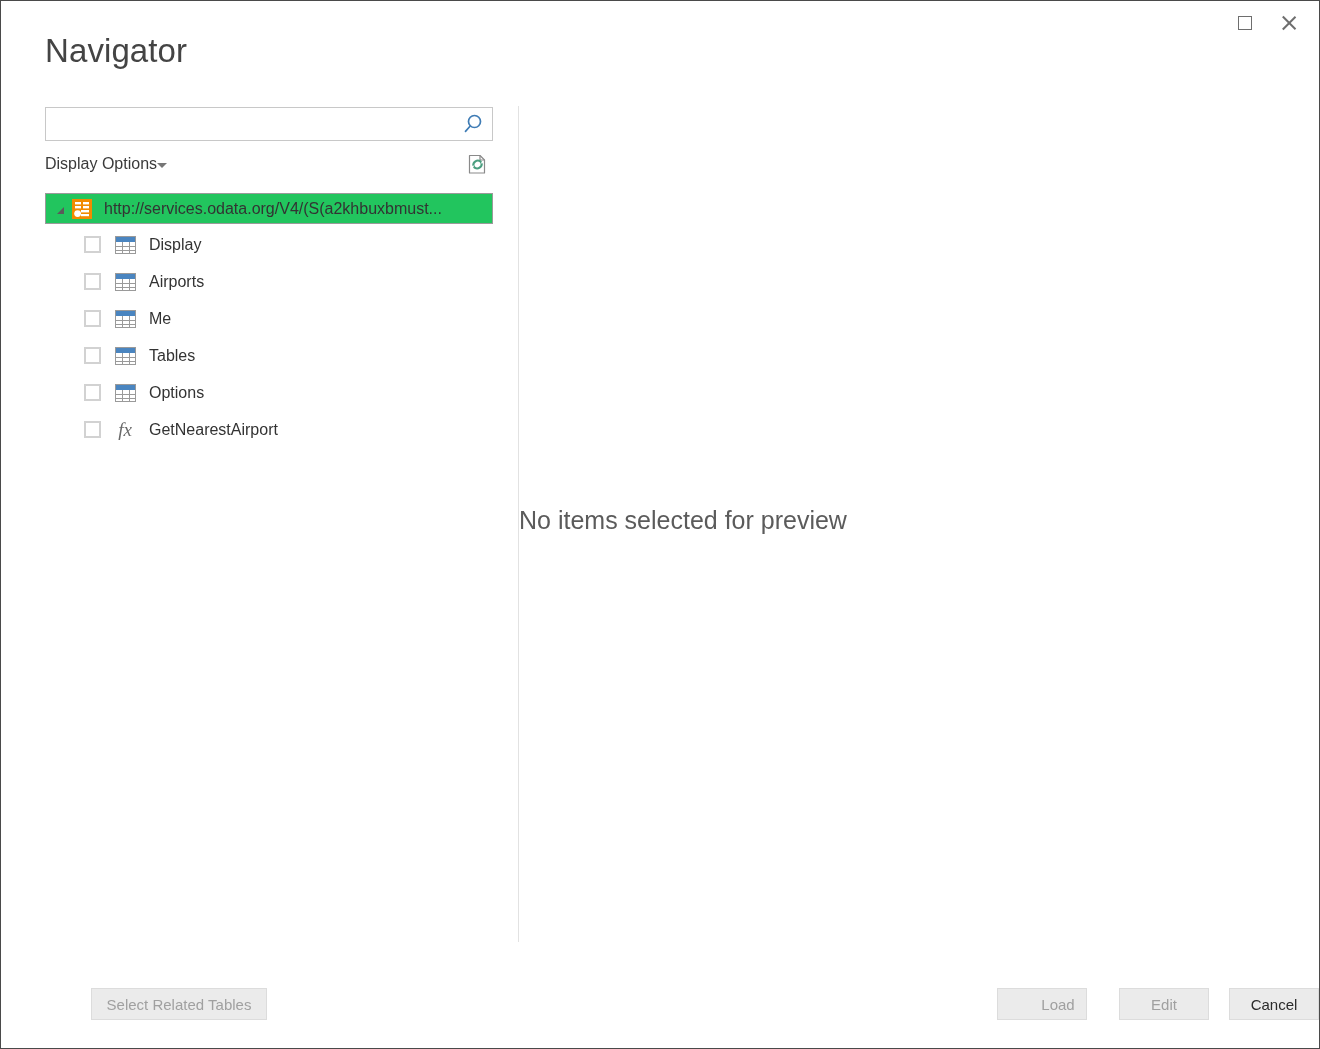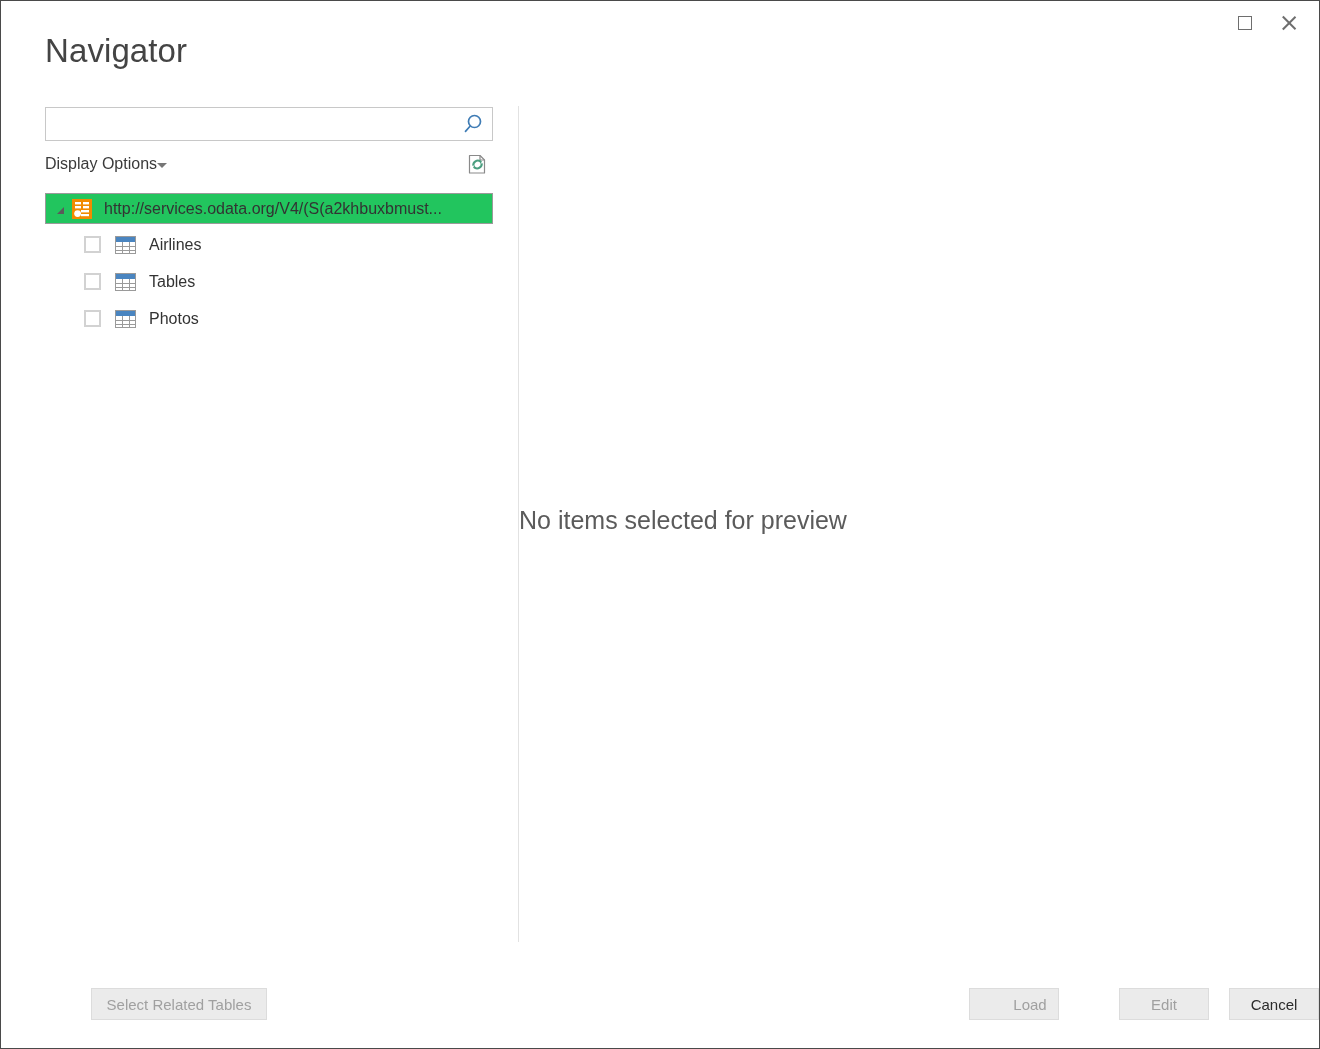--- a/index.html
+++ b/index.html
@@ -290,21 +290,21 @@
     color: #2b2b2b;
     display: flex;
     align-items: center;
     justify-content: center;
     cursor: default;
     padding: 0;
     margin-left: 44px;
   }
   .btn.disabled { color: #a0a0a0; }
   .btn-select-related { left: 46px;  top: 48px; width: 176px; }
-  .btn-load          { left: 924px;  top: 48px; width: 90px; padding-left: 32px; }
+  .btn-load          { left: 952px;  top: 48px; width: 90px; padding-left: 32px; }
   .btn-edit          { left: 1074px; top: 48px; width: 90px; }
   .btn-cancel        { left: 1184px; top: 48px; width: 90px; }
 </style>
 </head>
 <body>
 
 <div id="dialog">
 
   <div class="titlebar">
     <div class="wincontrols">
@@ -371,53 +371,86 @@
           <span class="checkbox"></span>
           <span class="item-icon">
             <span class="table-icon">
               <span class="hdr"></span>
               <span class="vline" style="left:6px"></span>
               <span class="vline" style="left:13px"></span>
               <span class="hline" style="top:9px"></span>
               <span class="hline" style="top:13px"></span>
             </span>
           </span>
-          <span class="item-label">Airlines</span>
-        </div>
-
-
+          <span class="item-label">Display</span>
+        </div>
 
         <div class="tree-item">
           <span class="checkbox"></span>
           <span class="item-icon">
             <span class="table-icon">
               <span class="hdr"></span>
               <span class="vline" style="left:6px"></span>
               <span class="vline" style="left:13px"></span>
               <span class="hline" style="top:9px"></span>
               <span class="hline" style="top:13px"></span>
             </span>
           </span>
-          <span class="item-label">Tables</span>
+          <span class="item-label">Airports</span>
         </div>
 
         <div class="tree-item">
           <span class="checkbox"></span>
           <span class="item-icon">
             <span class="table-icon">
               <span class="hdr"></span>
               <span class="vline" style="left:6px"></span>
               <span class="vline" style="left:13px"></span>
               <span class="hline" style="top:9px"></span>
               <span class="hline" style="top:13px"></span>
             </span>
           </span>
-          <span class="item-label">Photos</span>
-        </div>
-
+          <span class="item-label">Me</span>
+        </div>
+
+        <div class="tree-item">
+          <span class="checkbox"></span>
+          <span class="item-icon">
+            <span class="table-icon">
+              <span class="hdr"></span>
+              <span class="vline" style="left:6px"></span>
+              <span class="vline" style="left:13px"></span>
+              <span class="hline" style="top:9px"></span>
+              <span class="hline" style="top:13px"></span>
+            </span>
+          </span>
+          <span class="item-label">Tables</span>
+        </div>
+
+        <div class="tree-item">
+          <span class="checkbox"></span>
+          <span class="item-icon">
+            <span class="table-icon">
+              <span class="hdr"></span>
+              <span class="vline" style="left:6px"></span>
+              <span class="vline" style="left:13px"></span>
+              <span class="hline" style="top:9px"></span>
+              <span class="hline" style="top:13px"></span>
+            </span>
+          </span>
+          <span class="item-label">Options</span>
+        </div>
+
+        <div class="tree-item">
+          <span class="checkbox"></span>
+          <span class="item-icon">
+            <span class="fx-icon">fx</span>
+          </span>
+          <span class="item-label">GetNearestAirport</span>
+        </div>
 
       </div>
     </div>
   </div>
 
   <div class="v-divider"></div>
 
   <div class="preview-pane">
     <div class="preview-empty">No items selected for preview</div>
   </div>

